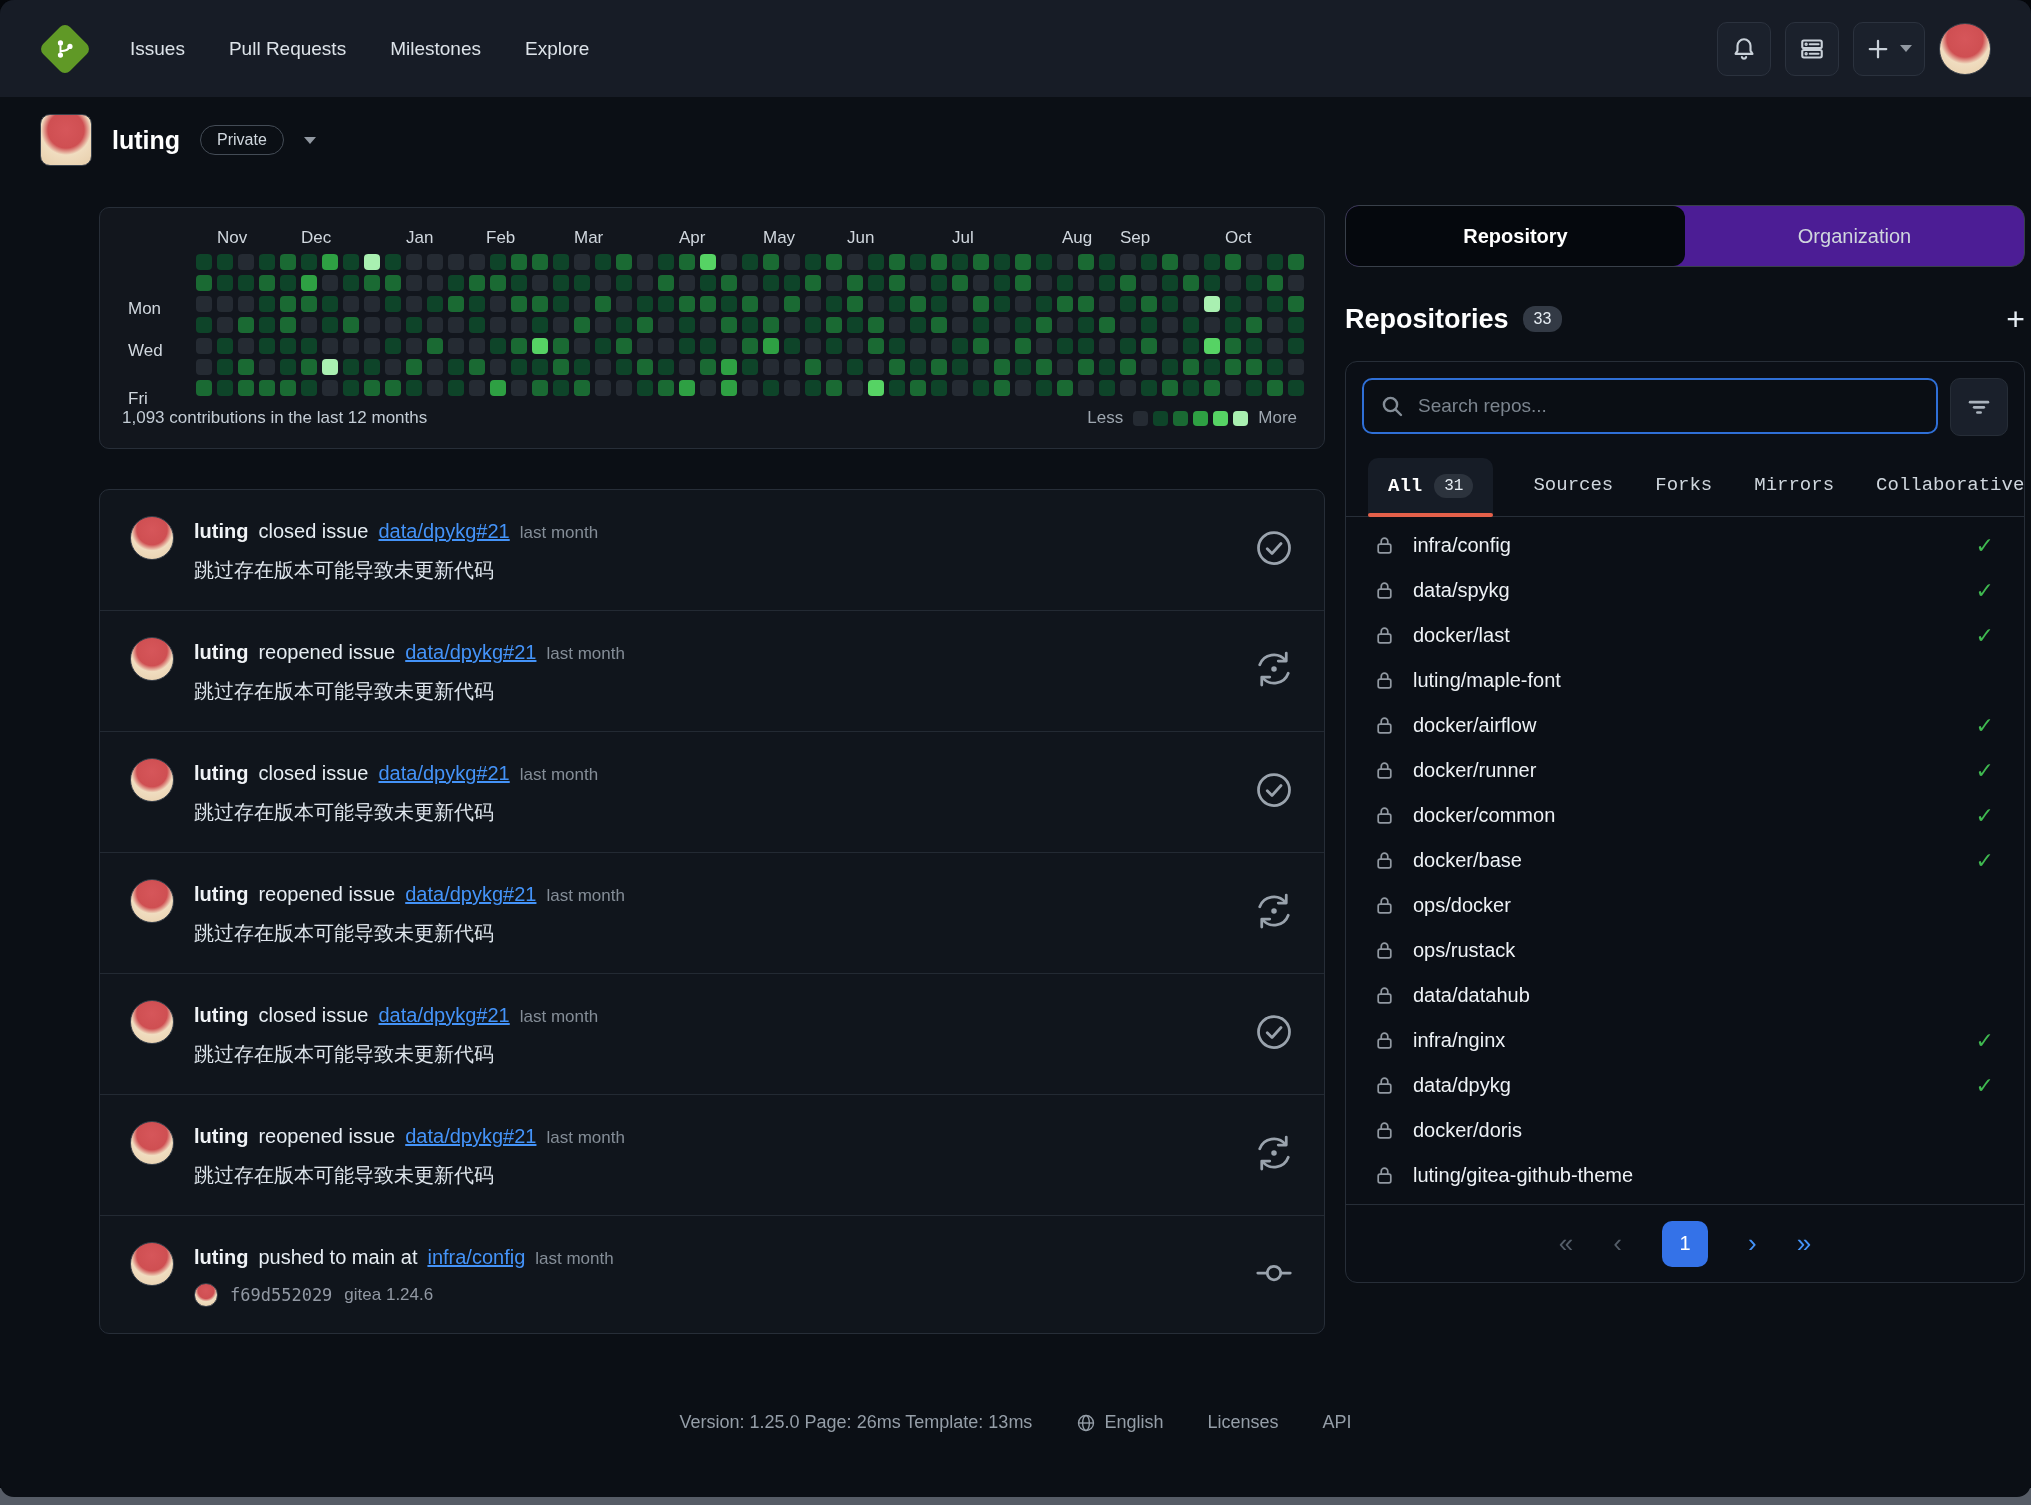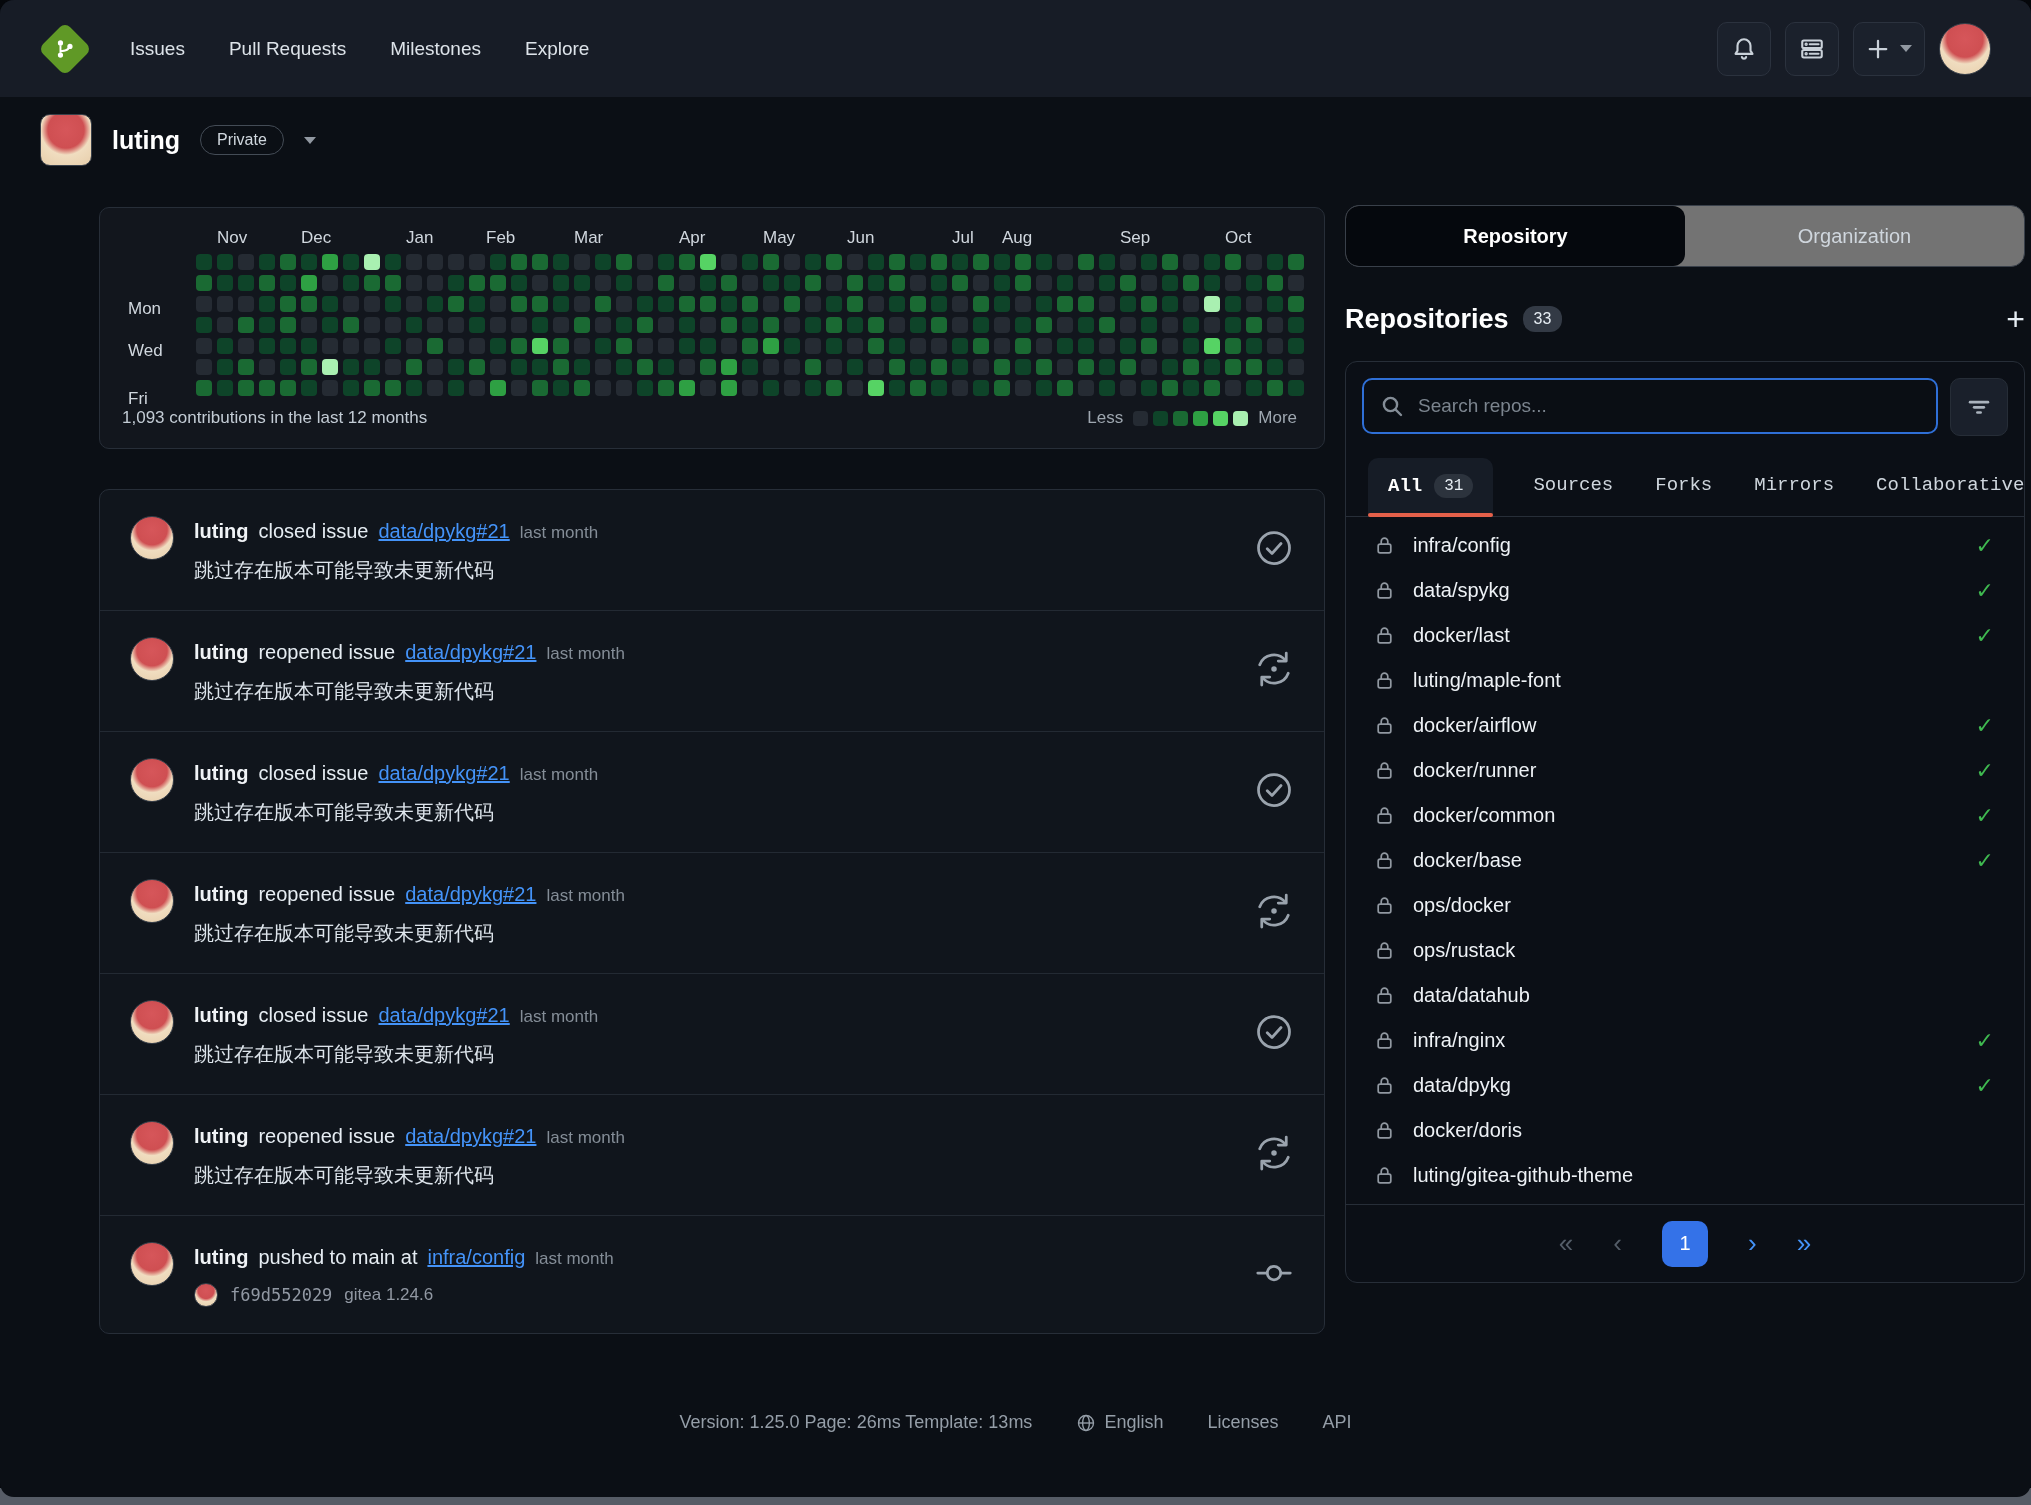--- a/index.html
+++ b/index.html
@@ -104,21 +104,21 @@
   .feed-link { color:#4493f8; text-decoration:underline; cursor:pointer; }
   .feed-time { color:#848d97; font-size:17px; }
   .feed-line2 { margin-top:14px; font-size:20px; color:#dee5ec; }
   .feed-commit { margin-top:14px; display:flex; align-items:center; gap:12px; font-size:17px; color:#9198a3; }
   .feed-commit .avatar { width:24px; height:24px; }
   .commit-hash { font-family:"DejaVu Sans Mono",monospace; }
   .feed-icon { align-self:center; color:#9aa3ad; flex:0 0 auto; }
 
   
   .segmented {
-    margin-top:30px; display:flex; background:#737373; border:1px solid #39404a;
+    margin-top:30px; display:flex; background:#4c1d95; border:1px solid #39404a;
     border-radius:14px; overflow:hidden; height:62px;
   }
   .seg-item {
     flex:1; display:flex; align-items:center; justify-content:center;
     font-size:20px; color:#cfd6dd; cursor:pointer;
   }
   .seg-item.active { background:#05080d; color:#fff; font-weight:bold; border-radius:12px; }
   .repo-head { margin-top:36px; display:flex; align-items:center; gap:14px; }
   .repo-title { font-size:27px; font-weight:bold; color:#fff; }
   .count-badge { background:#333a45; border-radius:12px; font-size:16px; padding:4px 11px; color:#e6edf3; }
@@ -247,21 +247,21 @@
         <div class="hm-months" id="hm-months">
             <span style="left: 95px;">Nov</span>
             <span style="left: 179px;">Dec</span>
             <span style="left: 284px;">Jan</span>
             <span style="left: 364px;">Feb</span>
             <span style="left: 452px;">Mar</span>
             <span style="left: 557px;">Apr</span>
             <span style="left: 641px;">May</span>
             <span style="left: 725px;">Jun</span>
             <span style="left: 830px;">Jul</span>
-            <span style="left: 880px;">Aug</span>
+            <span style="left: 940px;">Aug</span>
             <span style="left: 998px;">Sep</span>
             <span style="left: 1103px;">Oct</span>
           </div>
         <div class="hm-wrap">
           <div class="hm-days" id="hm-days">
               <span style="top: 21px;">Mon</span>
               <span style="top: 63px;">Wed</span>
               <span style="top: 111px;">Fri</span>
             </div>
           <div class="hm-grid" id="hm-grid">

